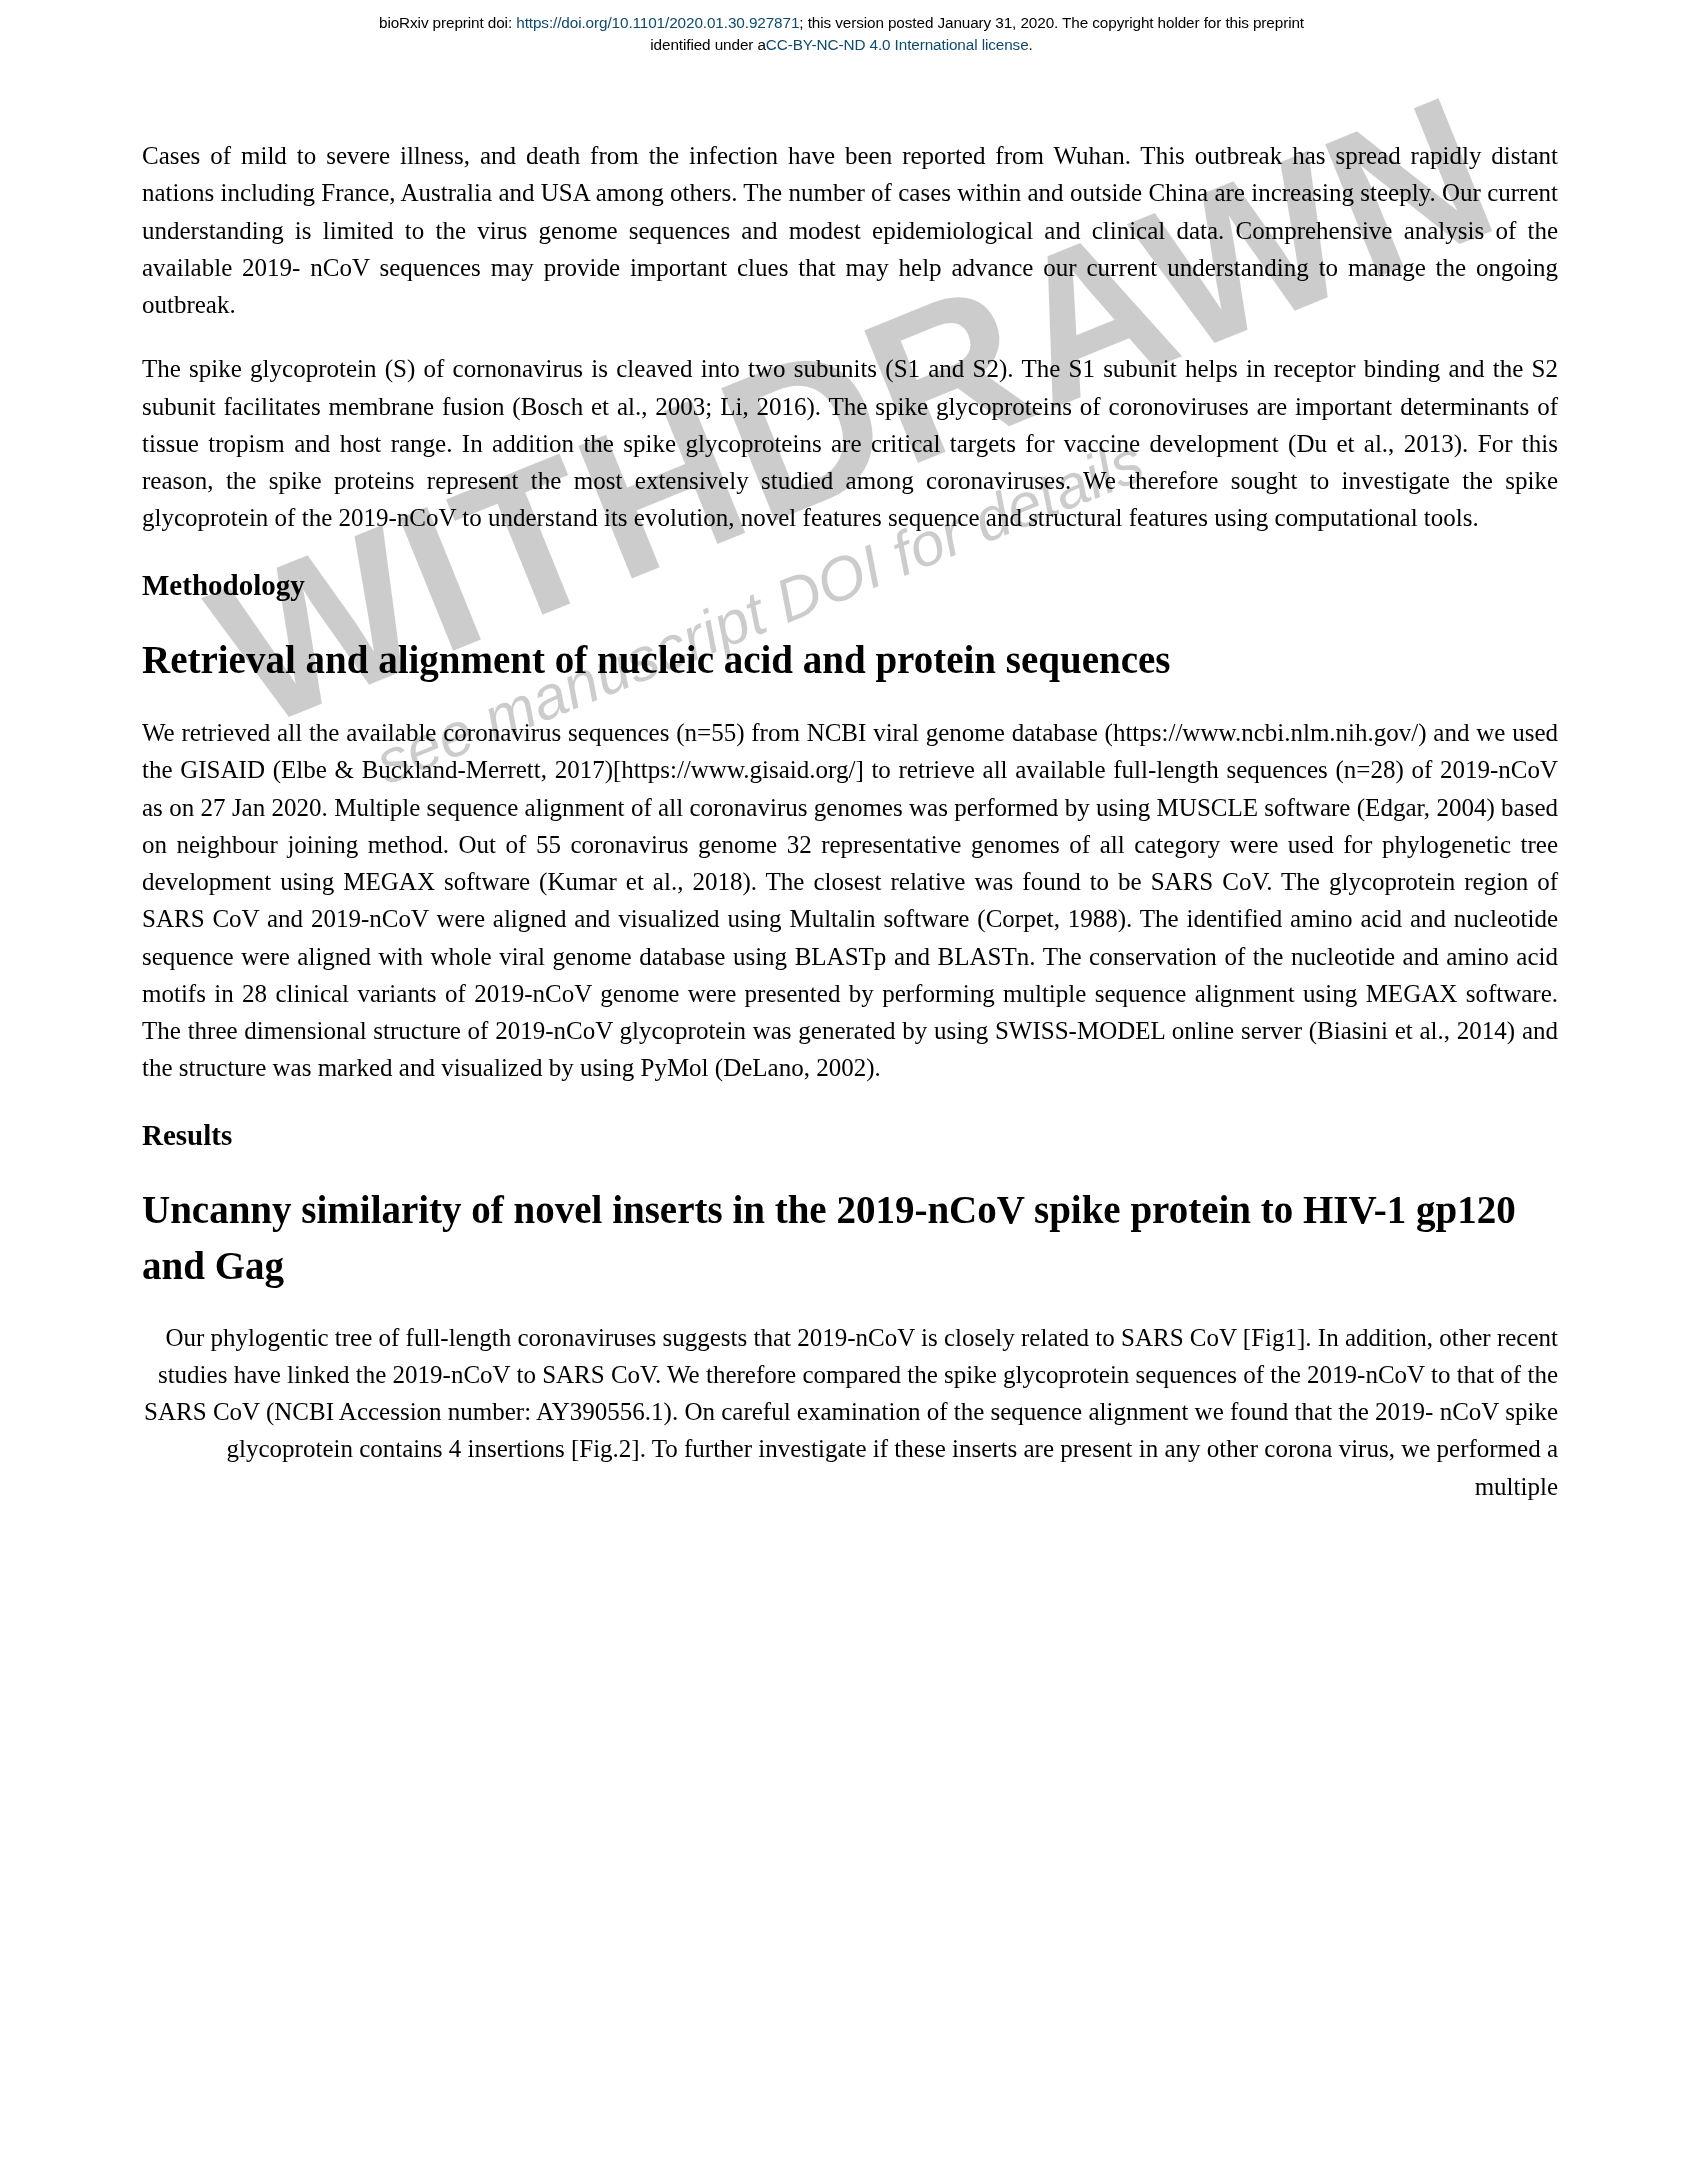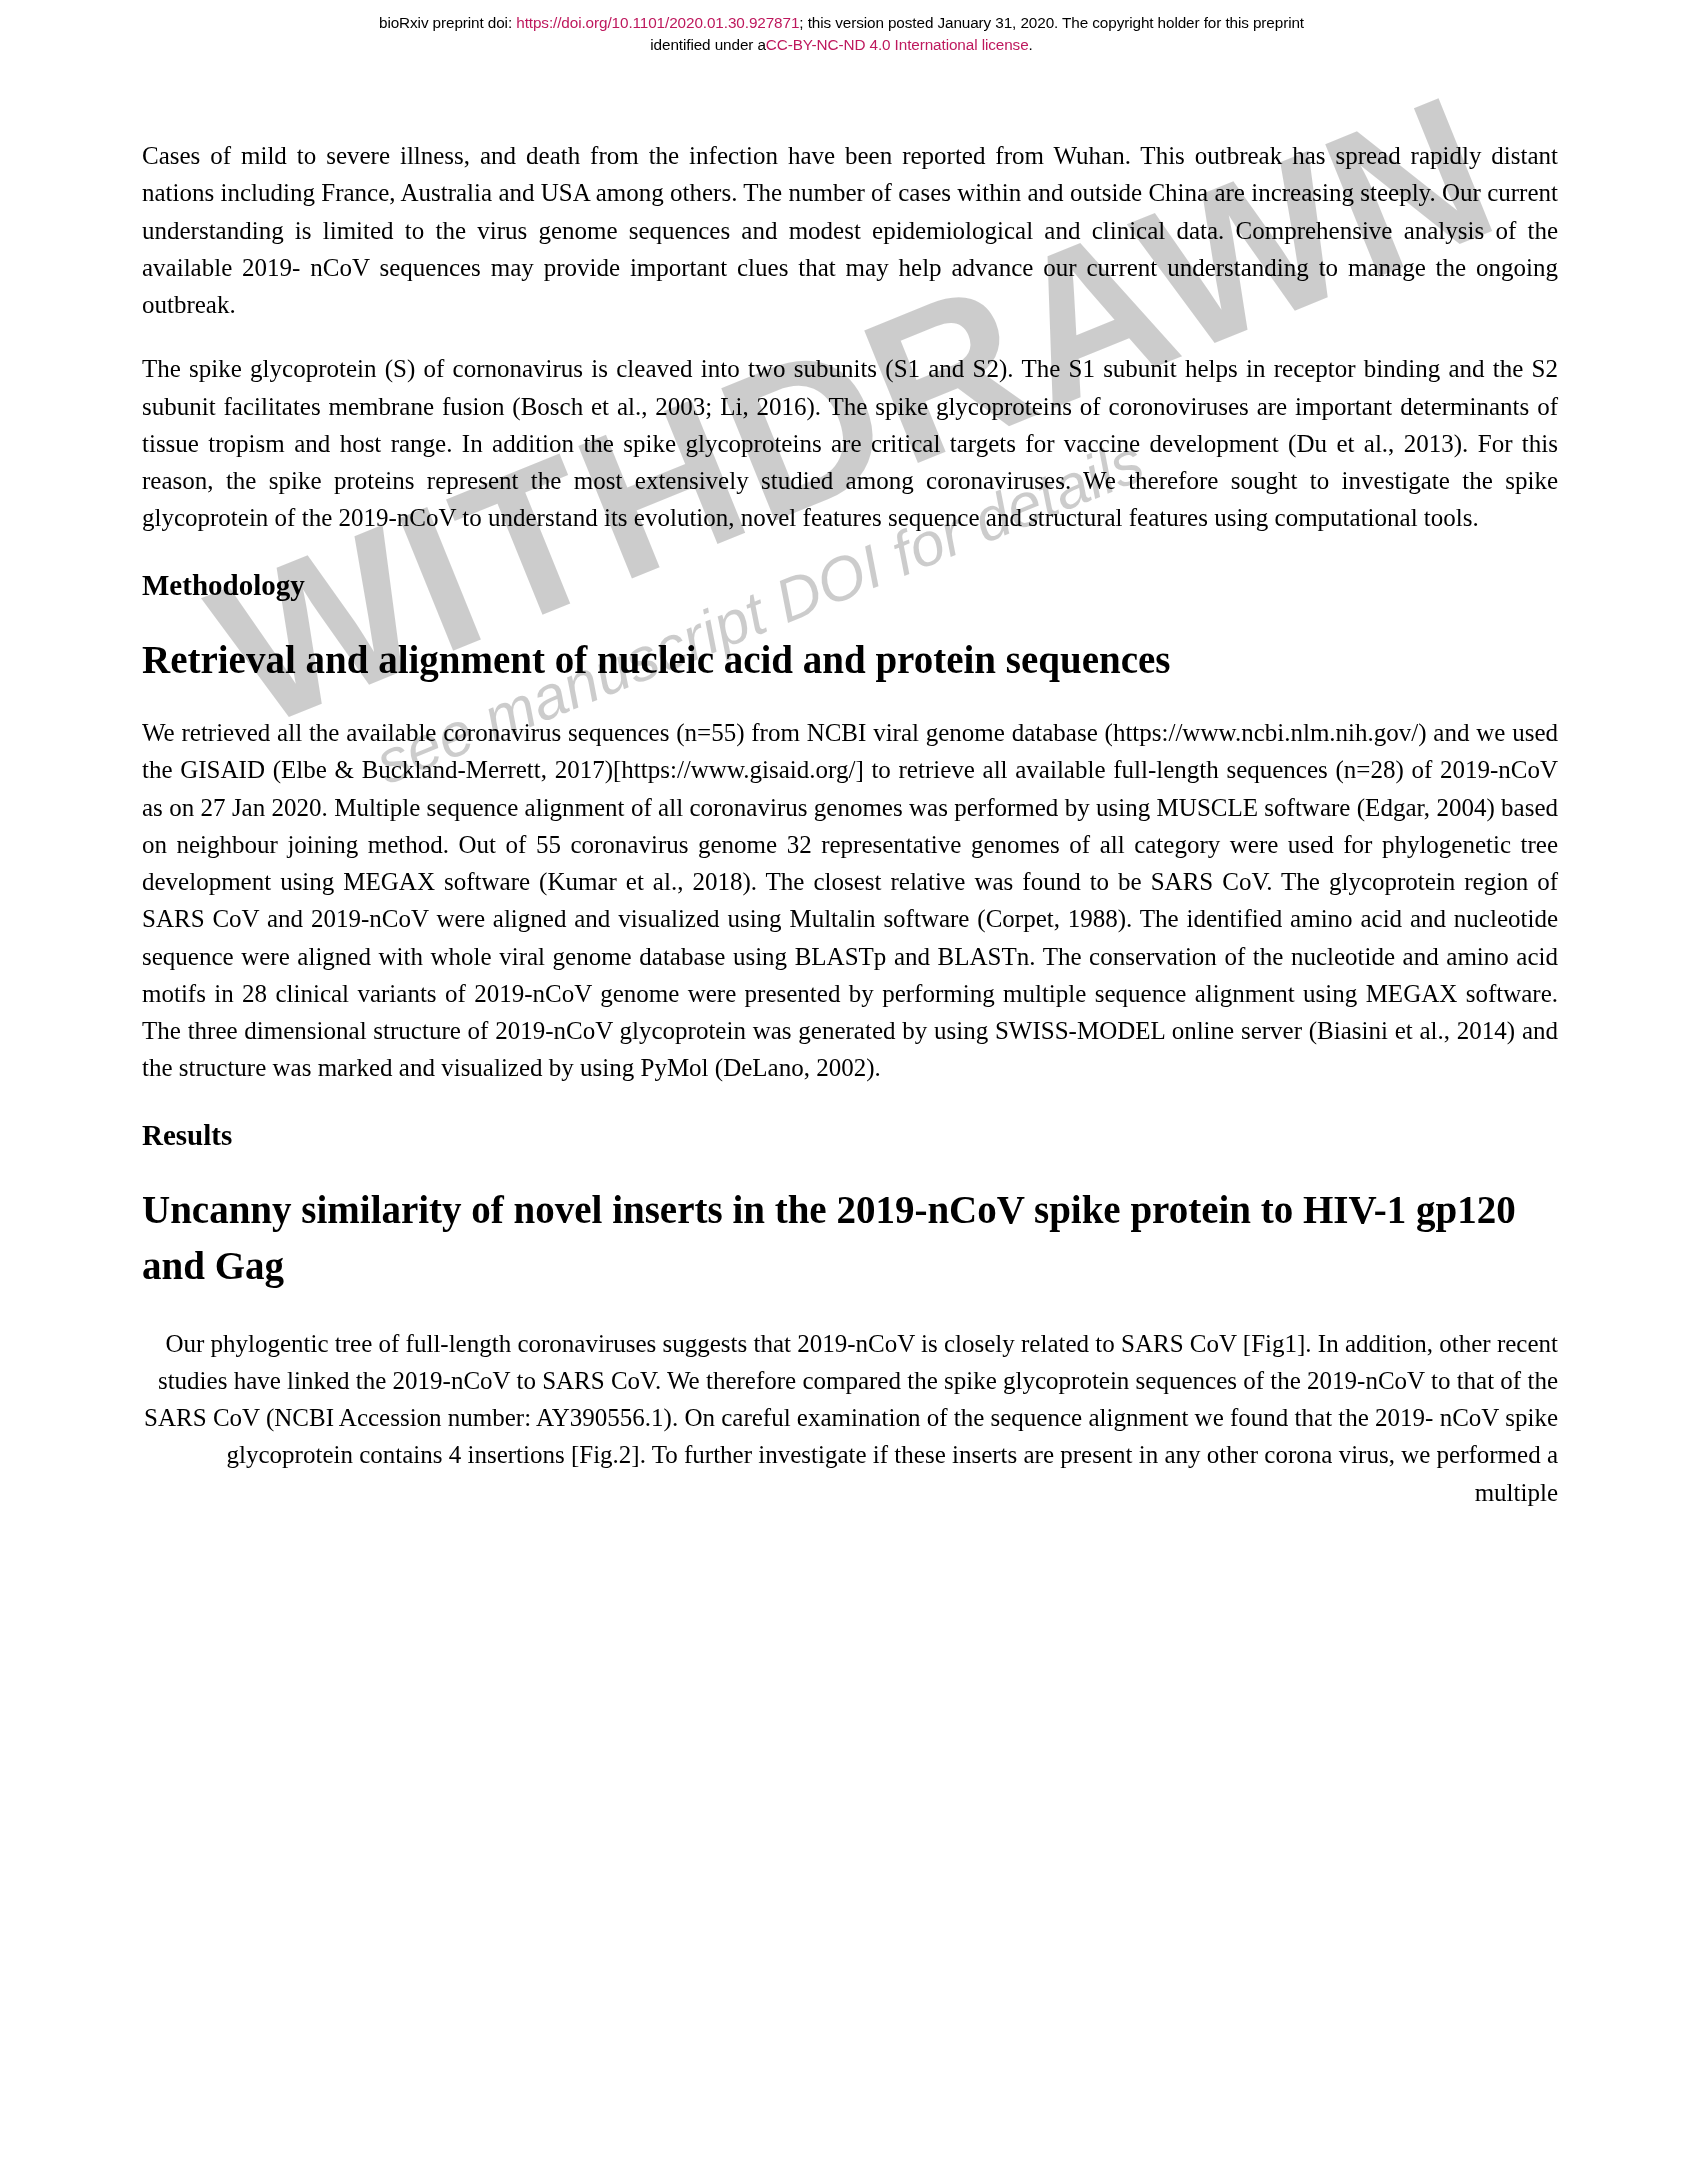--- a/index.html
+++ b/index.html
@@ -29,21 +29,21 @@
     width: 1505px;
     text-align: center;
     font-family: "Liberation Sans", "DejaVu Sans", sans-serif;
     font-size: 15.3px;
     line-height: 1.45;
     color: #000000;
     letter-spacing: -0.1px;
   }
   .stamp .ln { display: block; white-space: normal; }
   .stamp a, .stamp .lnk {
-    color: #be185d;
+    color: #0c4a6e;
     text-decoration: none;
   }
 
   
   .content {
     position: absolute;
     left: 142px;
     top: 137px;
     width: 1416px;
     z-index: 3;
@@ -67,21 +67,21 @@
     margin: 0 0 26px 0;
     line-height: 1.45;
   }
   h3.subhead {
     font-size: 39px;
     font-weight: bold;
     margin: 0 0 26px 0;
     line-height: 1.45;
   }
   h3.subhead.wide {
-    margin-bottom: 30px;
+    margin-bottom: 24px;
   }
 
   
   .watermark-layer {
     position: absolute;
     left: 0;
     top: 0;
     width: 1683px;
     height: 2178px;
     pointer-events: none;

